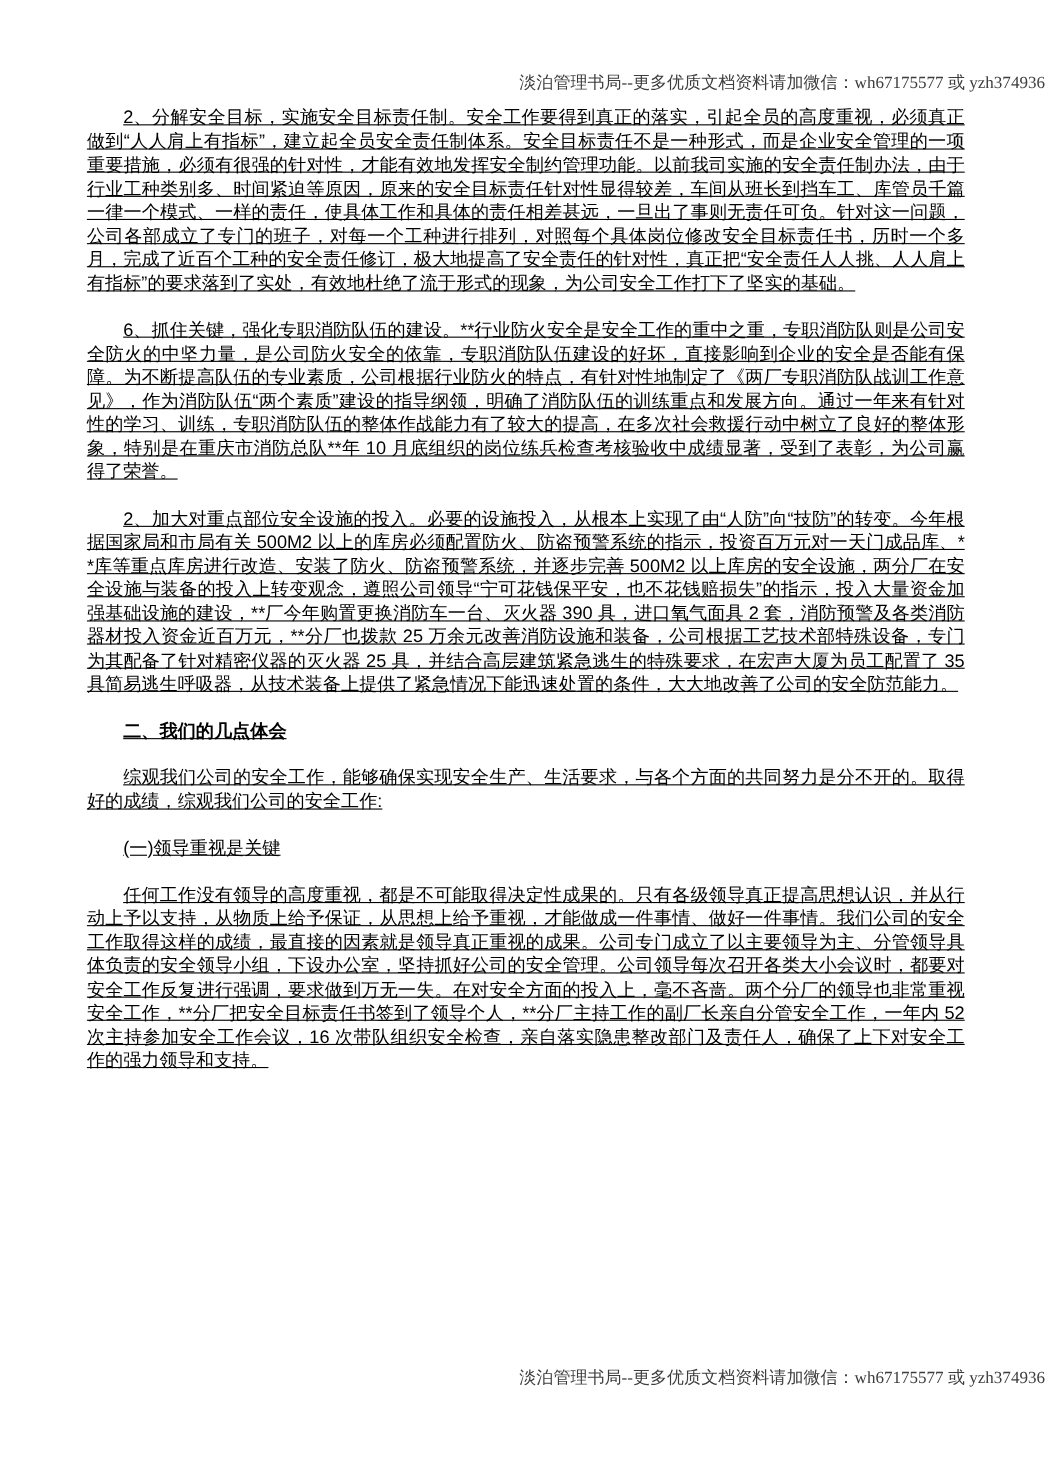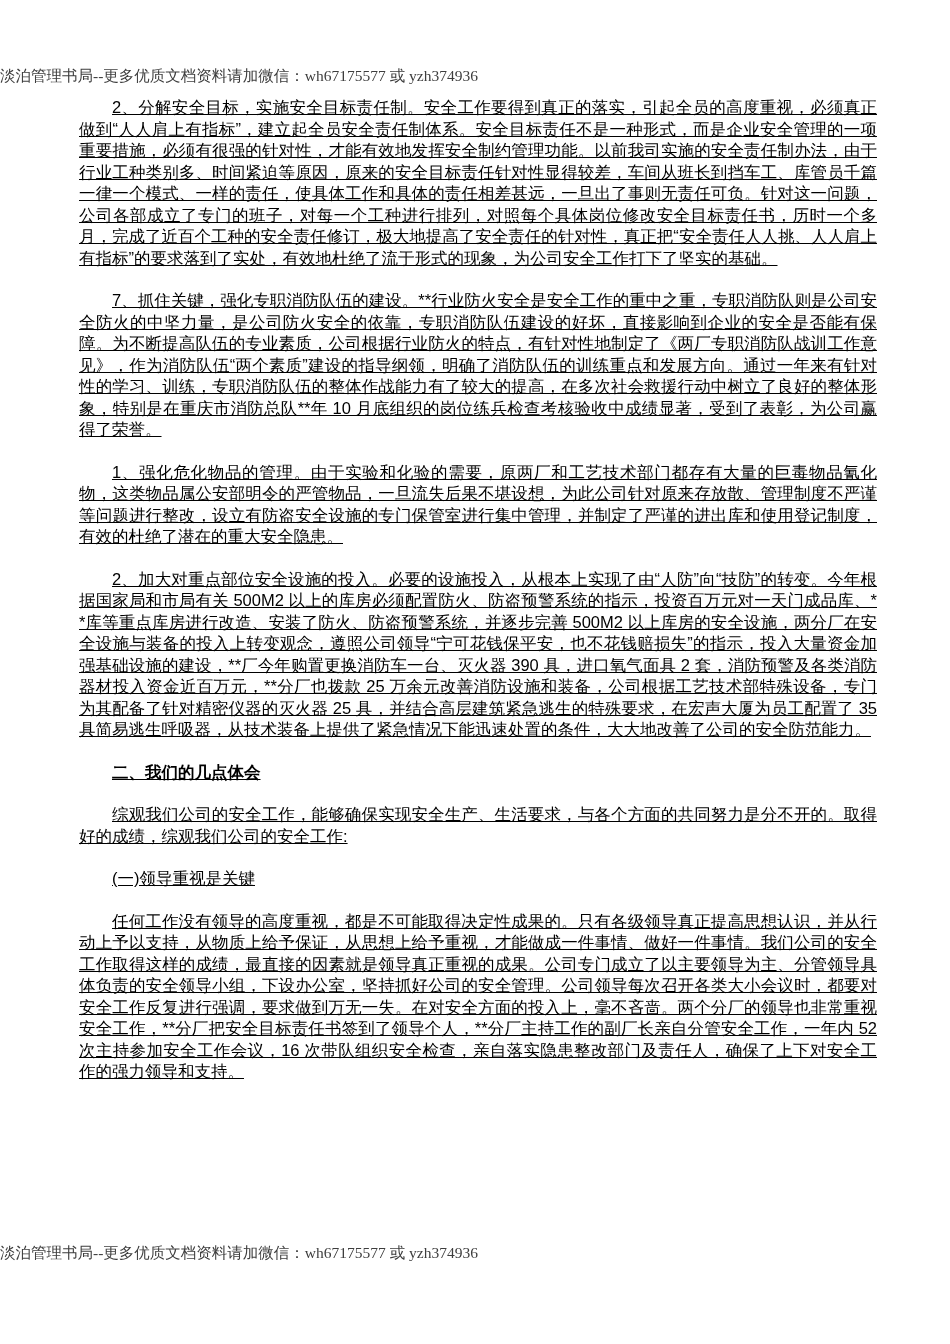--- a/index.html
+++ b/index.html
@@ -11,21 +11,21 @@
     margin: 0 auto;
     background: var(--bg, #ffffff);
     overflow: hidden;
     font-family: "Liberation Sans", sans-serif;
     color: var(--text, #000000);
   }
   .watermark {
     position: absolute;
     left: 0;
     width: 100%;
-    text-align: left;
+    text-align: right;
     font-family: "Liberation Serif", serif;
     font-size: 15.5px;
     line-height: 20px;
     color: var(--watermark, #3d3d3d);
   }
   .watermark-top { top: 66px; }
   .watermark-bottom { top: 1243px; }
   .content {
     position: absolute;
     top: 97px;
@@ -51,22 +51,21 @@
   }
 </style>
 </head>
 <body>
 
 <div class="page">
   <div class="watermark watermark-top">淡泊管理书局--更多优质文档资料请加微信：wh67175577 或 yzh374936</div>
 
   <div class="content">
       <p class="para body">2、分解安全目标，实施安全目标责任制。安全工作要得到真正的落实，引起全员的高度重视，必须真正做到“人人肩上有指标”，建立起全员安全责任制体系。安全目标责任不是一种形式，而是企业安全管理的一项重要措施，必须有很强的针对性，才能有效地发挥安全制约管理功能。以前我司实施的安全责任制办法，由于行业工种类别多、时间紧迫等原因，原来的安全目标责任针对性显得较差，车间从班长到挡车工、库管员千篇一律一个模式、一样的责任，使具体工作和具体的责任相差甚远，一旦出了事则无责任可负。针对这一问题，公司各部成立了专门的班子，对每一个工种进行排列，对照每个具体岗位修改安全目标责任书，历时一个多月，完成了近百个工种的安全责任修订，极大地提高了安全责任的针对性，真正把“安全责任人人挑、人人肩上有指标”的要求落到了实处，有效地杜绝了流于形式的现象，为公司安全工作打下了坚实的基础。</p>
-      <p class="para body">7、抓住关键，强化专职消防队伍的建设。**行业防火安全是安全工作的重中之重，专职消防队则是公司安全防火的中坚力量，是公司防火安全的依靠，专职消防队伍建设的好坏，直接影响到企业的安全是否能有保障。为不断提高队伍的专业素质，公司根据行业防火的特点，有针对性地制定了《两厂专职消防队战训工作意见》，作为消防队伍“两个素质”建设的指导纲领，明确了消防队伍的训练重点和发展方向。通过一年来有针对性的学习、训练，专职消防队伍的整体作战能力有了较大的提高，在多次社会救援行动中树立了良好的整体形象，特别是在重庆市消防总队**年 10 月底组织的岗位练兵检查考核验收中成绩显著，受到了表彰，为公司赢得了荣誉。</p>
-      <p class="para body">1、强化危化物品的管理。由于实验和化验的需要，原两厂和工艺技术部门都存有大量的巨毒物品氰化物，这类物品属公安部明令的严管物品，一旦流失后果不堪设想，为此公司针对原来存放散、管理制度不严谨等问题进行整改，设立有防盗安全设施的专门保管室进行集中管理，并制定了严谨的进出库和使用登记制度，有效的杜绝了潜在的重大安全隐患。</p>
+      <p class="para body">6、抓住关键，强化专职消防队伍的建设。**行业防火安全是安全工作的重中之重，专职消防队则是公司安全防火的中坚力量，是公司防火安全的依靠，专职消防队伍建设的好坏，直接影响到企业的安全是否能有保障。为不断提高队伍的专业素质，公司根据行业防火的特点，有针对性地制定了《两厂专职消防队战训工作意见》，作为消防队伍“两个素质”建设的指导纲领，明确了消防队伍的训练重点和发展方向。通过一年来有针对性的学习、训练，专职消防队伍的整体作战能力有了较大的提高，在多次社会救援行动中树立了良好的整体形象，特别是在重庆市消防总队**年 10 月底组织的岗位练兵检查考核验收中成绩显著，受到了表彰，为公司赢得了荣誉。</p>
       <p class="para body">2、加大对重点部位安全设施的投入。必要的设施投入，从根本上实现了由“人防”向“技防”的转变。今年根据国家局和市局有关 500M2 以上的库房必须配置防火、防盗预警系统的指示，投资百万元对一天门成品库、**库等重点库房进行改造、安装了防火、防盗预警系统，并逐步完善 500M2 以上库房的安全设施，两分厂在安全设施与装备的投入上转变观念，遵照公司领导“宁可花钱保平安，也不花钱赔损失”的指示，投入大量资金加强基础设施的建设，**厂今年购置更换消防车一台、灭火器 390 具，进口氧气面具 2 套，消防预警及各类消防器材投入资金近百万元，**分厂也拨款 25 万余元改善消防设施和装备，公司根据工艺技术部特殊设备，专门为其配备了针对精密仪器的灭火器 25 具，并结合高层建筑紧急逃生的特殊要求，在宏声大厦为员工配置了 35 具简易逃生呼吸器，从技术装备上提供了紧急情况下能迅速处置的条件，大大地改善了公司的安全防范能力。</p>
       <p class="para heading">二、我们的几点体会</p>
       <p class="para body">综观我们公司的安全工作，能够确保实现安全生产、生活要求，与各个方面的共同努力是分不开的。取得好的成绩，综观我们公司的安全工作:</p>
       <p class="para subheading">(一)领导重视是关键</p>
       <p class="para body">任何工作没有领导的高度重视，都是不可能取得决定性成果的。只有各级领导真正提高思想认识，并从行动上予以支持，从物质上给予保证，从思想上给予重视，才能做成一件事情、做好一件事情。我们公司的安全工作取得这样的成绩，最直接的因素就是领导真正重视的成果。公司专门成立了以主要领导为主、分管领导具体负责的安全领导小组，下设办公室，坚持抓好公司的安全管理。公司领导每次召开各类大小会议时，都要对安全工作反复进行强调，要求做到万无一失。在对安全方面的投入上，毫不吝啬。两个分厂的领导也非常重视安全工作，**分厂把安全目标责任书签到了领导个人，**分厂主持工作的副厂长亲自分管安全工作，一年内 52 次主持参加安全工作会议，16 次带队组织安全检查，亲自落实隐患整改部门及责任人，确保了上下对安全工作的强力领导和支持。</p>
     </div>
 
   <div class="watermark watermark-bottom">淡泊管理书局--更多优质文档资料请加微信：wh67175577 或 yzh374936</div>
 </div>
 

